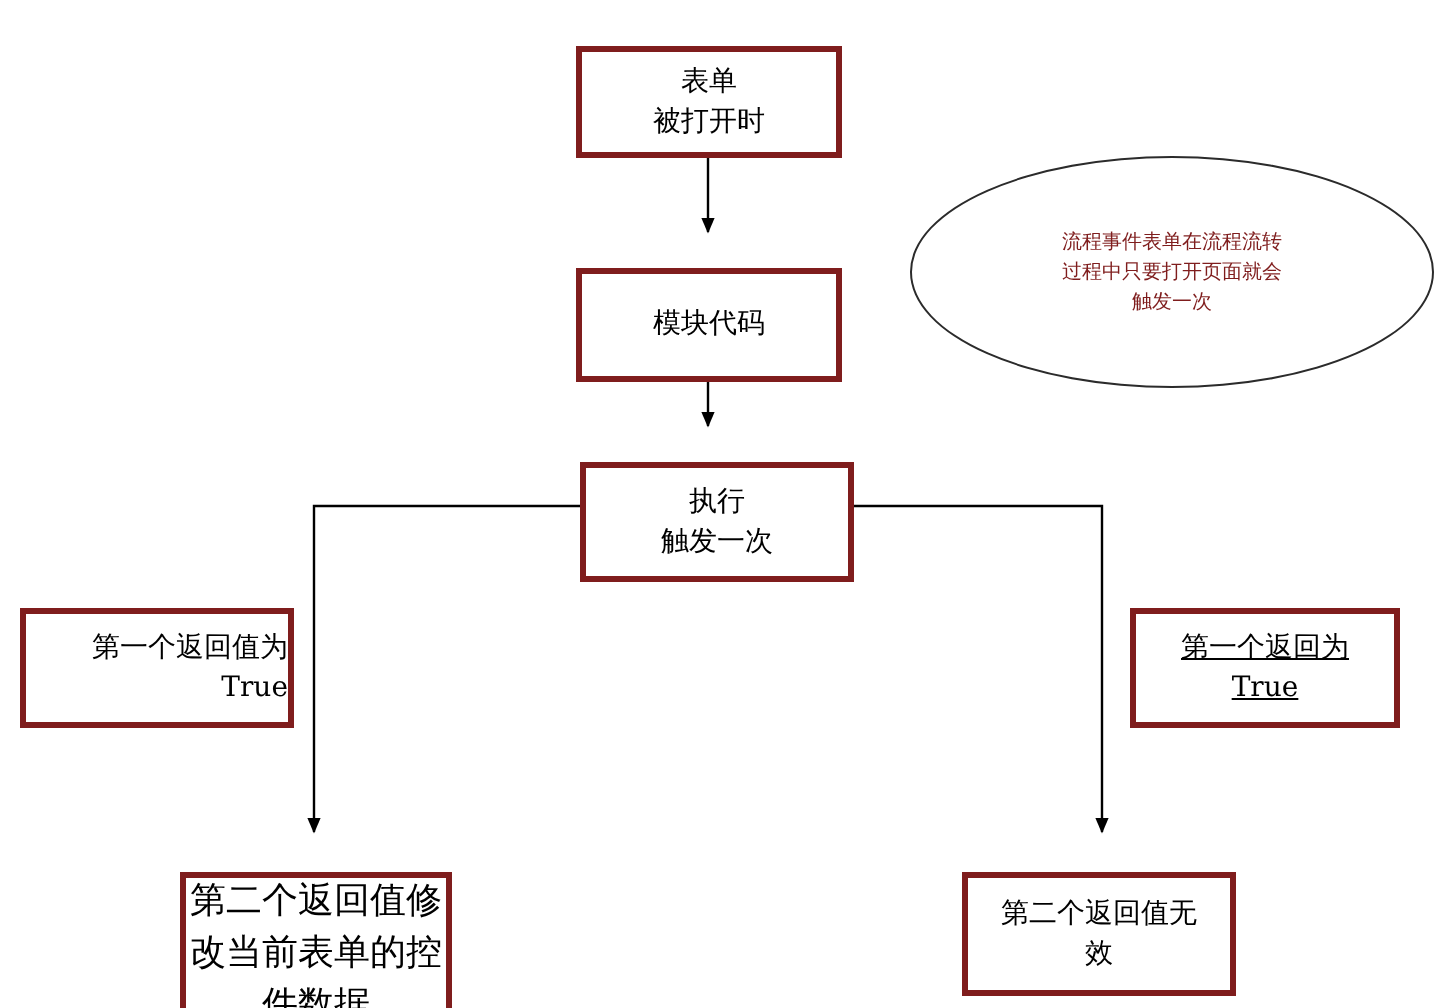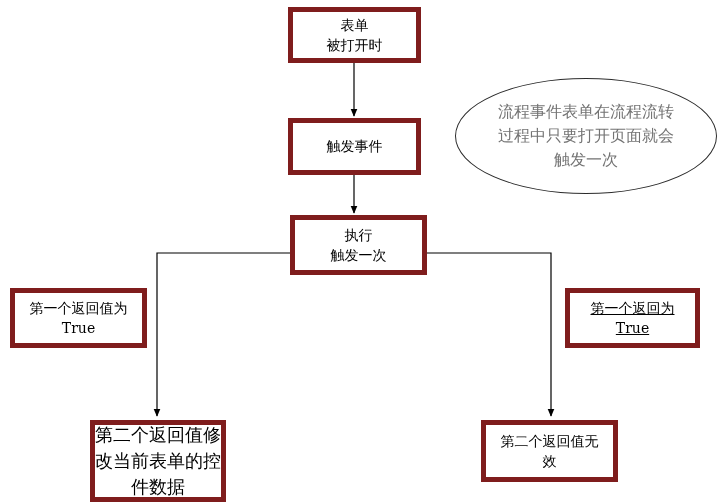--- a/index.html
+++ b/index.html
@@ -11,45 +11,46 @@
     position: relative;
     width: 721px;
     height: 504px;
     background: #ffffff;
     overflow: hidden;
     font-family: "DejaVu Sans", "Liberation Sans", sans-serif;
   }
   .node {
     position: absolute;
     box-sizing: border-box;
-    border: 5px solid #7f1d1d;
+    border: 3px solid #7f1d1d;
     background: #ffffff;
     display: flex;
     align-items: center;
     justify-content: center;
     text-align: center;
     color: #000000;
     font-size: 14px;
     line-height: 1.45;
     white-space: pre-line;
     z-index: 3;
+    margin-top: 16px;
   }
   .node .txt {
     display: block;
     width: 100%;
     white-space: pre-line;
   }
   .serif-line {
     font-family: "DejaVu Serif", "Liberation Serif", serif;
   }
   
   #node-form-open      { left: 288px; top: 7px;   width: 133px; height: 56px; }
   #node-trigger-event  { left: 288px; top: 118px; width: 133px; height: 57px; }
   #node-exec-module    { left: 290px; top: 215px; width: 137px; height: 60px; }
-  #node-first-true     { left: 10px;  top: 288px; width: 137px; height: 60px; }
+  #node-first-true     { left: 10px;  top: 288px; width: 137px; height: 60px; text-align: right; }
   #node-first-false    { left: 565px; top: 288px; width: 135px; height: 60px; text-decoration: underline; }
   #node-second-modify  { left: 90px;  top: 420px; width: 136px; height: 82px;
                          font-size: 18px; }
   #node-second-invalid { left: 481px; top: 420px; width: 137px; height: 62px; }
 
   
   #node-note {
     position: absolute;
     left: 455px;
     top: 78px;
@@ -58,22 +59,22 @@
     border: 1px solid #2b2b2b;
     border-radius: 50%;
     background: #ffffff;
     display: flex;
     align-items: center;
     justify-content: center;
     text-align: center;
     z-index: 3;
   }
   #node-note .txt {
-    color: #737373;
-    font-size: 16px;
+    color: #7f1d1d;
+    font-size: 10px;
     line-height: 1.5;
     width: 200px;
     white-space: pre-line;
   }
 
   
   #edges {
     position: absolute;
     left: 0;
     top: 0;
@@ -110,21 +111,21 @@
       <path d="M427,253 L551,253 L551,416" fill="none" stroke="#000000" stroke-width="1.2" marker-end="url(#arrowhead)"></path>
     </g>
   </svg>
 
   <div class="node" id="node-form-open">
     <span class="txt">表单
 被打开时</span>
   </div>
 
   <div class="node" id="node-trigger-event">
-    <span class="txt"><span>触发事件</span><br></span>
+    <span class="txt"><span>模块代码</span><br></span>
   </div>
 
   <div id="node-note">
     <span class="txt">流程事件表单在流程流转
 过程中只要打开页面就会
 触发一次</span>
   </div>
 
   <div class="node" id="node-exec-module">
     <span class="txt">执行

